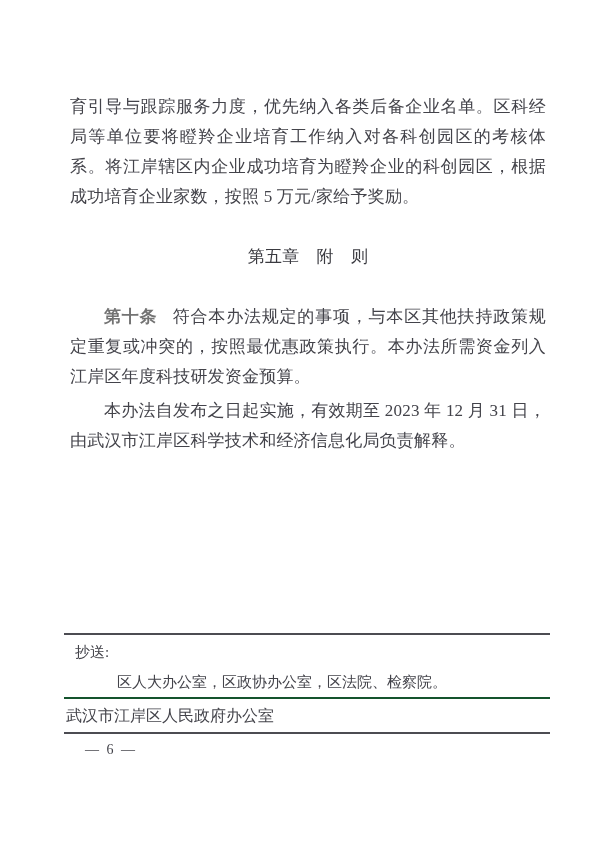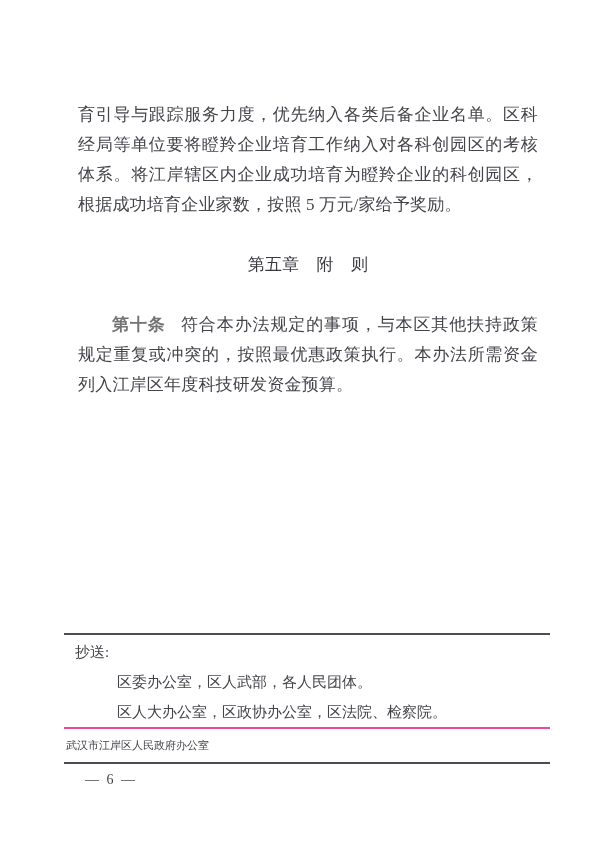--- a/index.html
+++ b/index.html
@@ -21,21 +21,21 @@
     position: absolute;
     left: 66px;
     top: 88px;
     width: 484px;
     font-size: 17px;
     line-height: 30px;
     text-align: justify;
     letter-spacing: 0.2px;
   }
   .content p {
-    margin: 12px;
+    margin: 4px;
     padding: 0;
   }
   .para-indent {
     text-indent: 2em;
   }
   .chapter-heading {
     text-align: center;
     font-weight: normal;
     color: #3a3a40;
     margin: 30px 0 !important;
@@ -69,28 +69,28 @@
   }
   .copy-label {
     margin-right: 7px;
     white-space: nowrap;
     text-align: right;
   }
   .copy-line-cont {
     padding-left: 42px;
   }
   .issuer-row {
-    border-top: 2px solid #ec4899;
+    border-top: 2px solid #14532d;
     border-bottom: 2px solid #4c4c52;
     height: 33px;
     line-height: 33px;
     display: flex;
     justify-content: space-between;
     align-items: center;
-    font-size: 11px;
+    font-size: 16px;
     padding: 0 2px;
   }
   .pagenum-row {
     padding: 3px 0 0 21px;
     font-size: 14px;
     line-height: 26px;
     letter-spacing: 2px;
   }
 </style>
 </head>
@@ -101,31 +101,31 @@
   <div class="content">
     <p>育引导与跟踪服务力度，优先纳入各类后备企业名单。区科经局等单位要将瞪羚企业培育工作纳入对各科创园区的考核体系。将江岸辖区内企业成功培育为瞪羚企业的科创园区，根据成功培育企业家数，按照 5 万元/家给予奖励。</p>
 
     <p class="chapter-heading">第五章　附　则</p>
 
     <p class="para-indent">
       <span class="article-label">第十条</span><span>符合本办法规定的事项，与本区其他扶持政策规定重复或冲突的，按照最优惠政策执行。本办法所需资金列入江岸区年度科技研发资金预算。</span>
     </p>
 
 
+    <p class="para-indent">本办法自发布之日起实施，有效期至 2023 年 12 月 31 日，由武汉市江岸区科学技术和经济信息化局负责解释。</p>
   </div>
 
   <div class="footer">
 
     <div class="rule"></div>
 
     <div class="copy-block">
       <div class="copy-row-first">
         <span class="copy-label">抄送:</span>
       </div>
-      <div class="copy-line-cont">区委办公室，区人武部，各人民团体。</div>
       <div class="copy-line-cont">区人大办公室，区政协办公室，区法院、检察院。</div>
     </div>
 
     <div class="issuer-row">
       <span>武汉市江岸区人民政府办公室</span>
     </div>
 
     <div class="pagenum-row">
       <span>— 6 —</span>
     </div>

